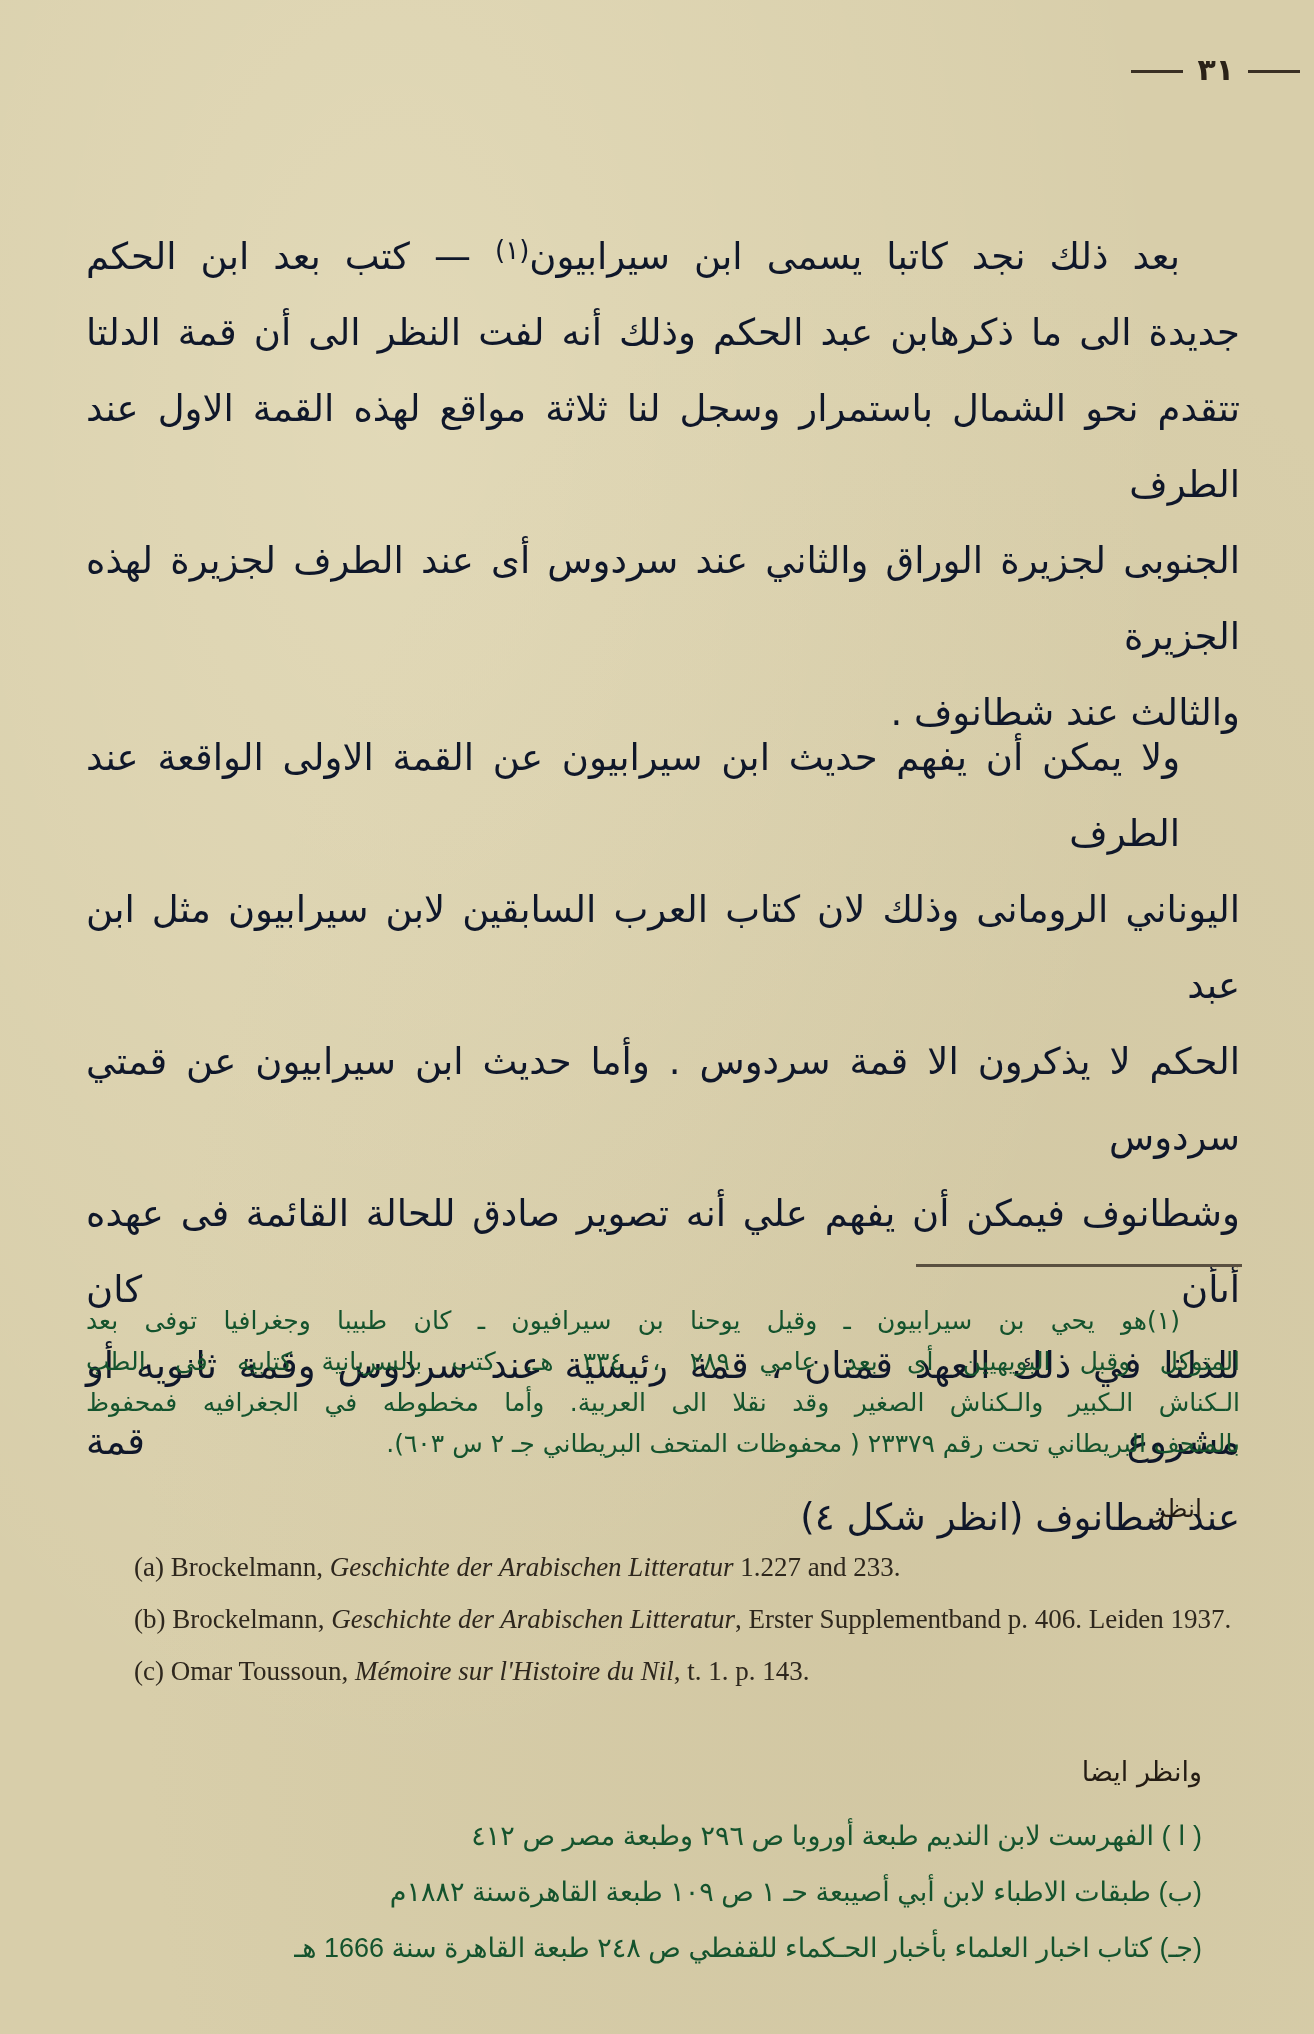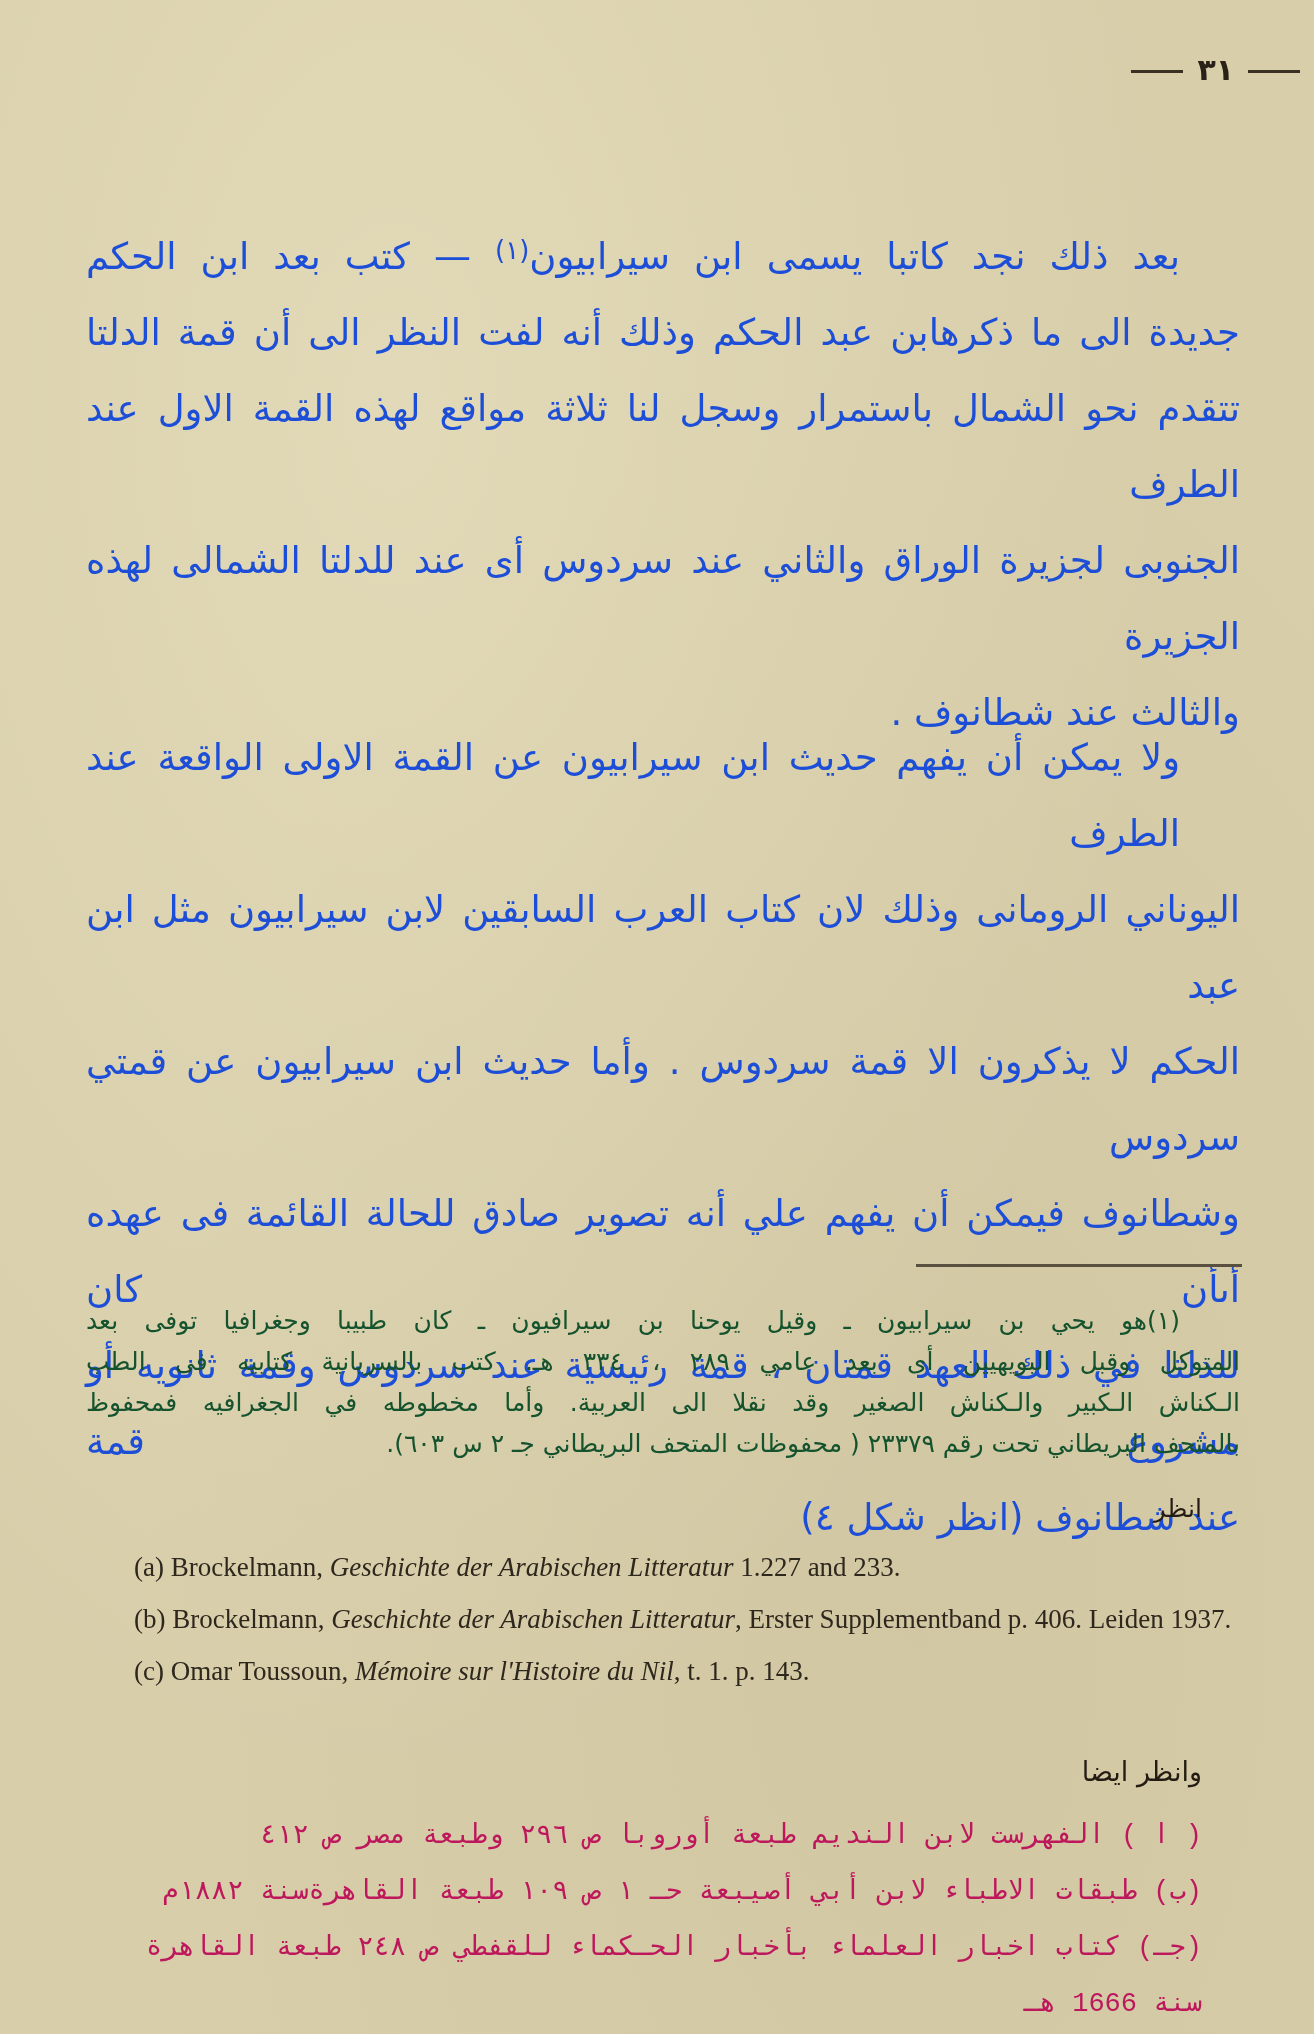--- a/index.html
+++ b/index.html
@@ -36,21 +36,21 @@
   .body-text {
     position: absolute;
     left: 86px;
     width: 1154px;
     direction: rtl;
     text-align: justify;
     text-align-last: right;
     font-family: "DejaVu Sans", sans-serif;
     font-size: 37px;
     line-height: 76px;
-    color: #1d4ed8;
+    color: #0f172a;
   }
   .para-1 { top: 212px; }
   .para-2 { top: 720px; }
   .line { display: block; text-align: justify; text-align-last: justify; }
   .line.last { text-align-last: right; }
   .sup { font-size: 26px; vertical-align: 10px; }
   .rule {
     position: absolute;
     top: 1264px;
     left: 916px;
@@ -102,39 +102,39 @@
     font-family: "DejaVu Sans", sans-serif;
     font-size: 27px;
     color: #241c13;
   }
   .ar-refs {
     position: absolute;
     top: 1808px;
     right: 112px;
     width: 1120px;
     direction: rtl;
-    font-family: Liberation Mono, monospace;
+    font-family: Liberation Sans, sans-serif;
     font-size: 27px;
     line-height: 56px;
-    color: #be185d;
+    color: #14532d;
   }
   .ar-refs .ar-ref { display: block; }
 </style>
 </head>
 <body>
 
 <div class="page-number">
   <span class="dash"></span><span>٣١</span><span class="dash"></span>
 </div>
 
 <div class="body-text para-1">
   <span class="line" style="padding-right:60px;"><span>بعد ذلك نجد كاتبا يسمى ابن سيرابيون</span><span class="sup">(١)</span><span> — كتب بعد ابن الحكم</span></span>
   <span class="line">جديدة الى ما ذكرهابن عبد الحكم وذلك أنه لفت النظر الى أن قمة الدلتا</span>
   <span class="line">تتقدم نحو الشمال باستمرار وسجل لنا ثلاثة مواقع لهذه القمة الاول عند الطرف</span>
-  <span class="line">الجنوبى لجزيرة الوراق والثاني عند سردوس أى عند للدلتا الشمالى لهذه الجزيرة</span>
+  <span class="line">الجنوبى لجزيرة الوراق والثاني عند سردوس أى عند الطرف لجزيرة لهذه الجزيرة</span>
   <span class="line last">والثالث عند شطانوف .</span>
 </div>
 
 <div class="body-text para-2">
   <span class="line" style="padding-right:60px;">ولا يمكن أن يفهم حديث ابن سيرابيون عن القمة الاولى الواقعة عند الطرف</span>
   <span class="line">اليوناني الرومانى وذلك لان كتاب العرب السابقين لابن سيرابيون مثل ابن عبد</span>
   <span class="line">الحكم لا يذكرون الا قمة سردوس . وأما حديث ابن سيرابيون عن قمتي سردوس</span>
   <span class="line">وشطانوف فيمكن أن يفهم علي أنه تصوير صادق للحالة القائمة فى عهده أىأن كان</span>
   <span class="line">للدلتا في ذلك العهد قمتان ، قمة رئيسية عند سردوس وقمة ثانويه أو مشروع قمة</span>
   <span class="line last">عند شطانوف (انظر شكل ٤)</span>

